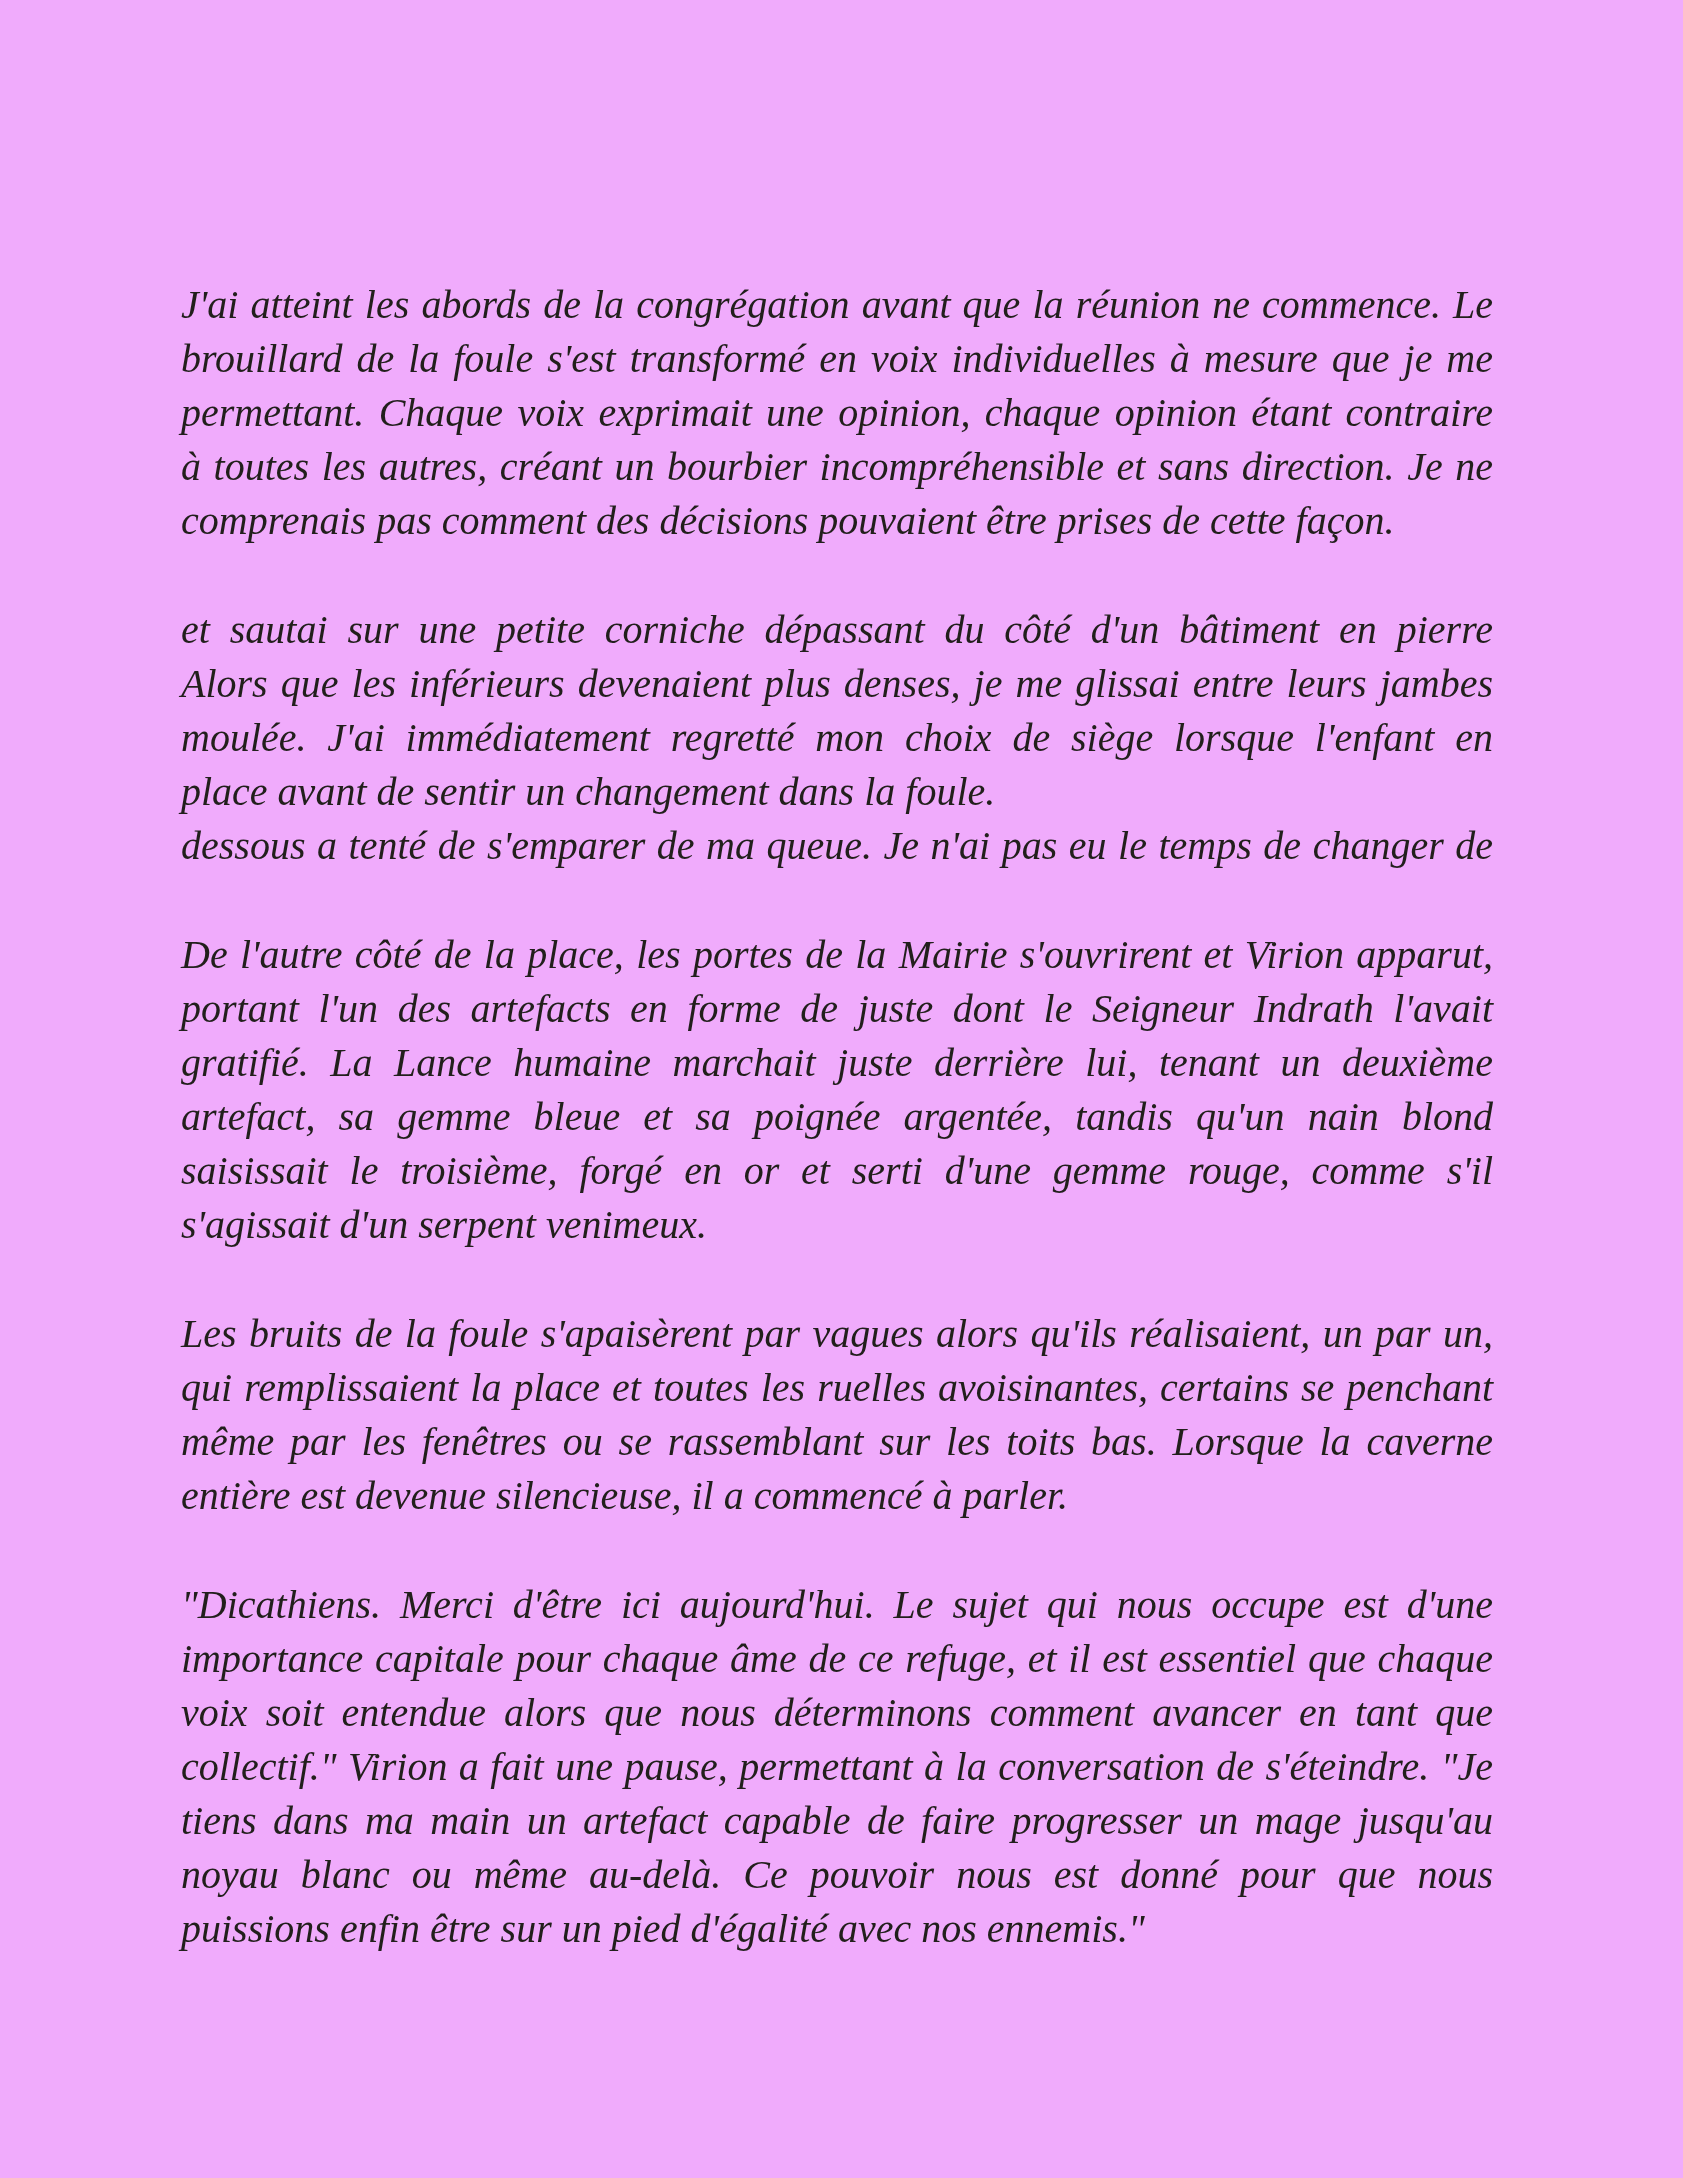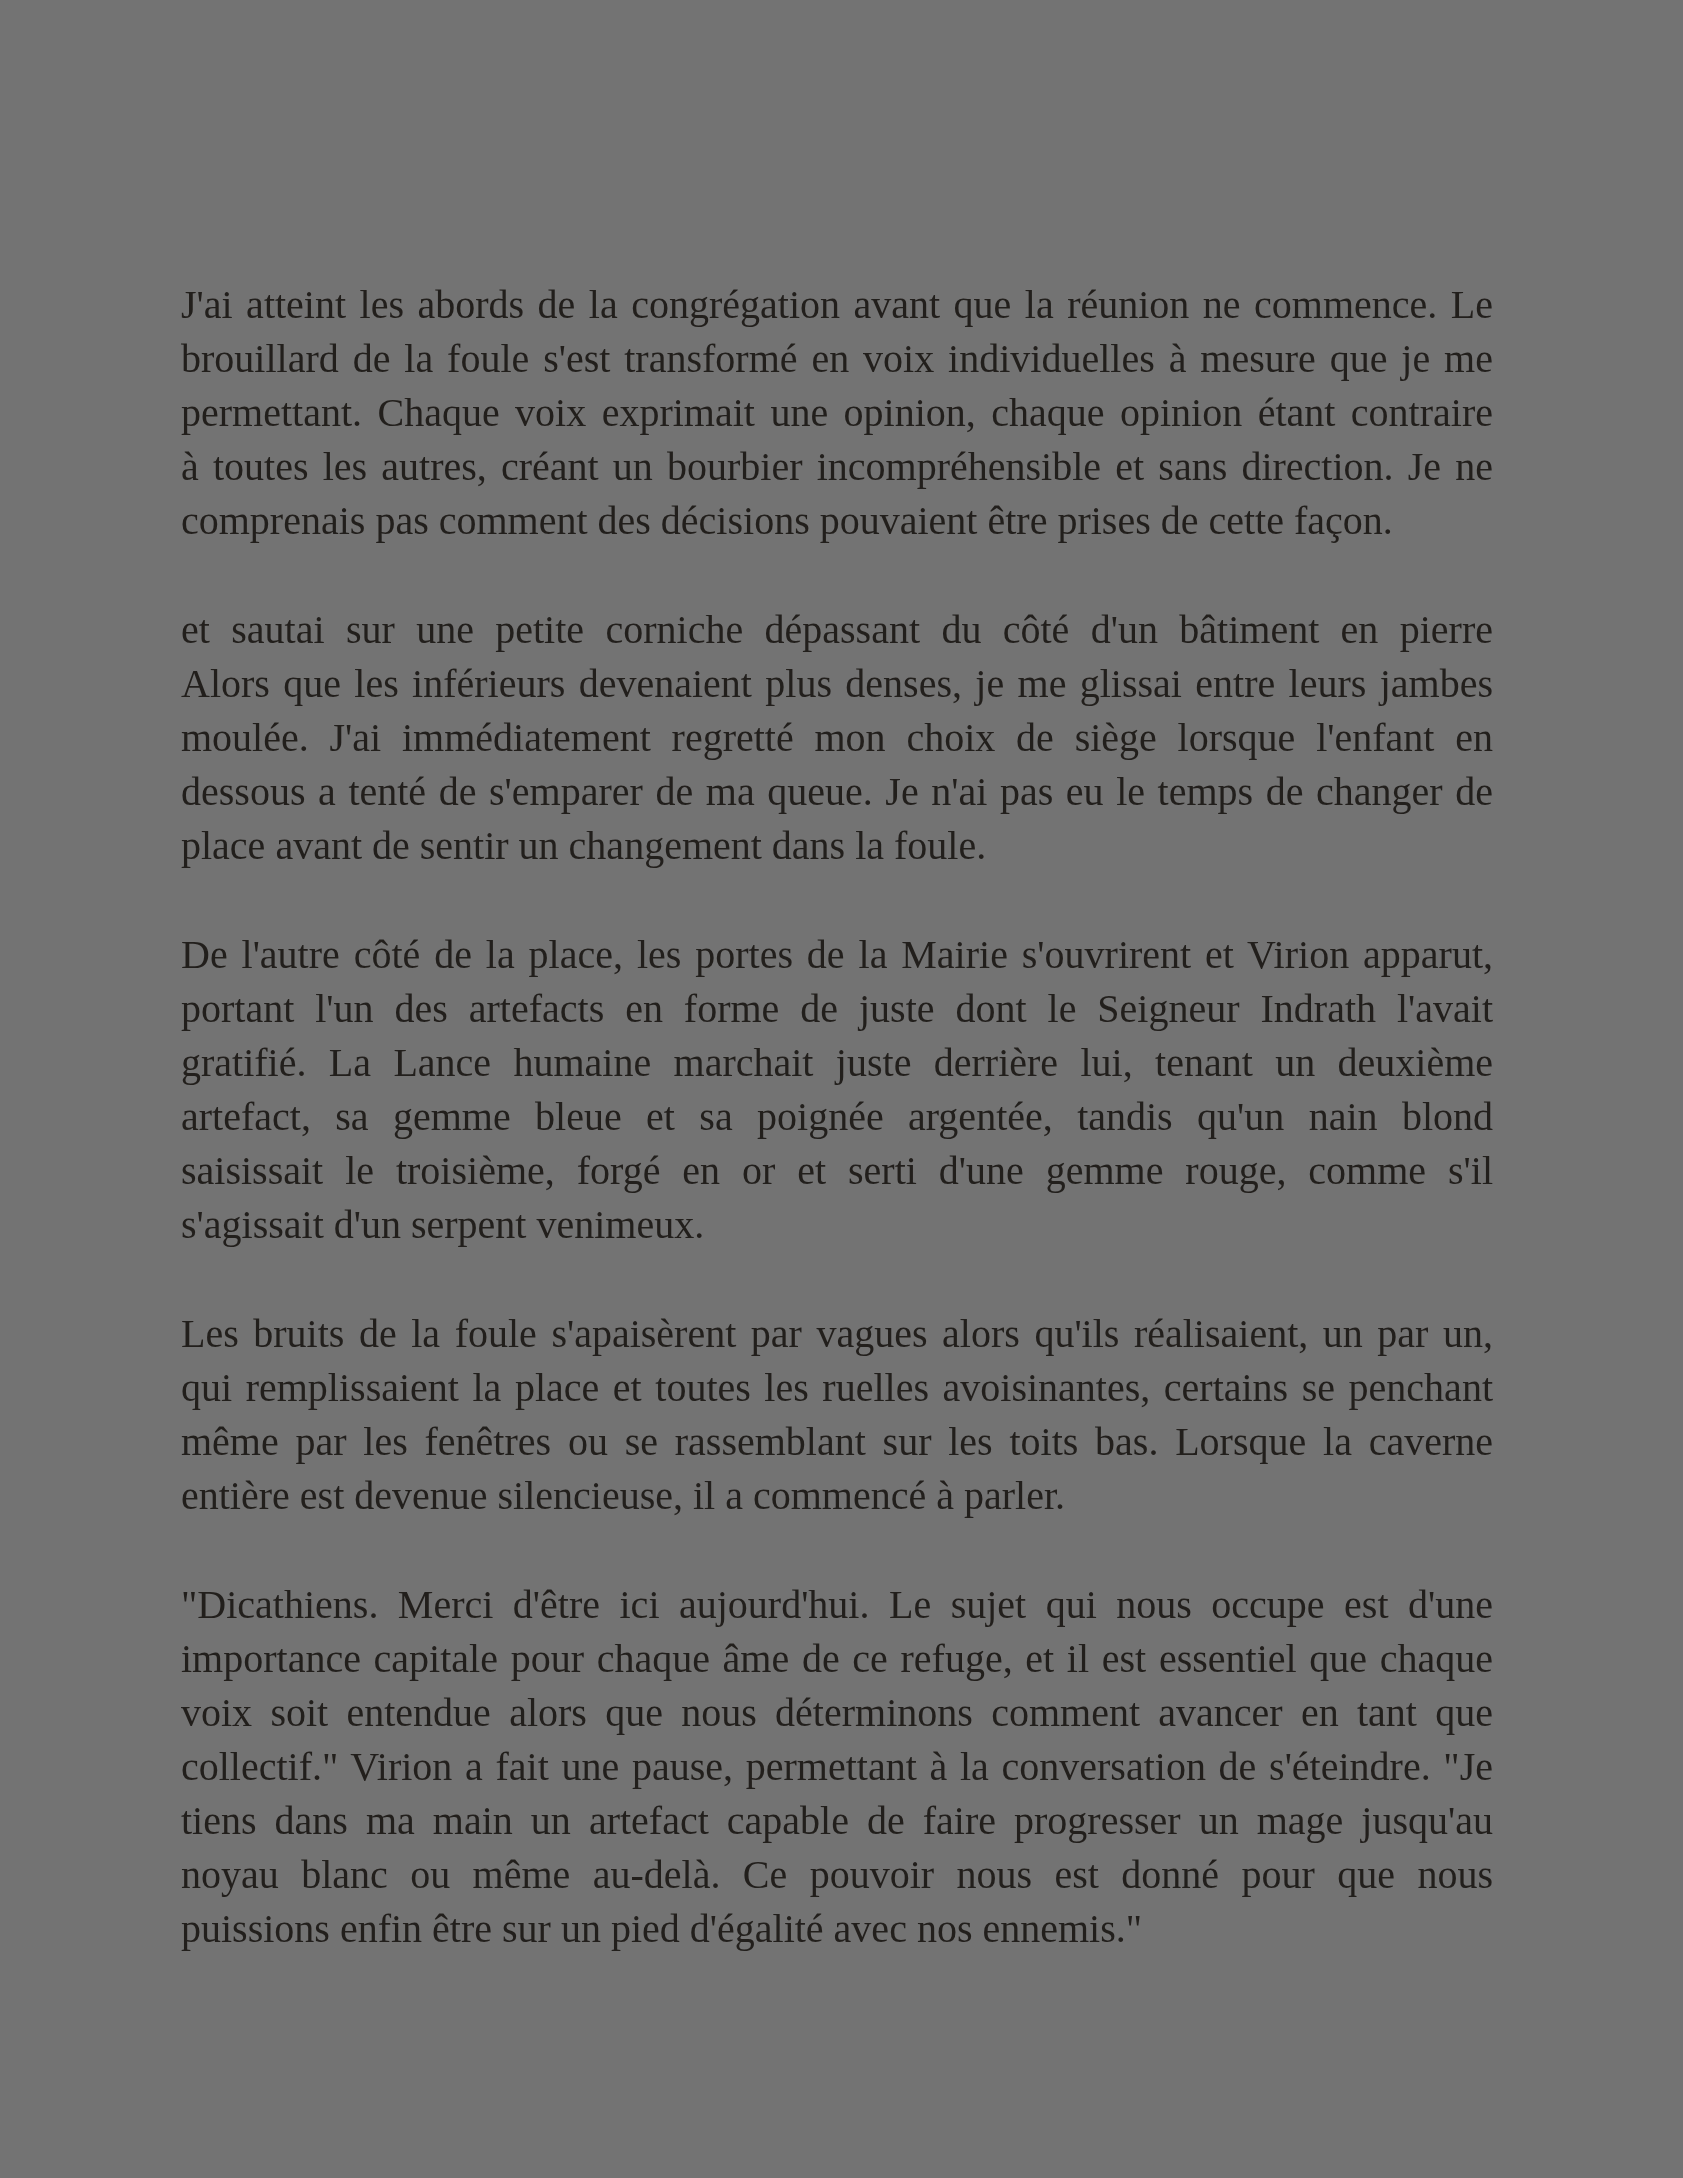--- a/index.html
+++ b/index.html
@@ -36,35 +36,35 @@
     text-align-last: justify;
   }
   .line.last {
     text-align: justify;
     text-align-last: left;
   }
 </style>
 </head>
 <body>
 
-<main class="page" style="background: #737373;">
+<main class="page" style="background: #f0abfc; font-style: italic;">
   <article class="text-block" id="text-block" style="color: rgb(34, 31, 28);">
       <div class="para">
         <div class="line">J'ai atteint les abords de la congrégation avant que la réunion ne commence. Le</div>
         <div class="line">brouillard de la foule s'est transformé en voix individuelles à mesure que je me</div>
         <div class="line">permettant. Chaque voix exprimait une opinion, chaque opinion étant contraire</div>
         <div class="line">à toutes les autres, créant un bourbier incompréhensible et sans direction. Je ne</div>
         <div class="line last">comprenais pas comment des décisions pouvaient être prises de cette façon.</div>
       </div>
       <div class="para">
         <div class="line">et sautai sur une petite corniche dépassant du côté d'un bâtiment en pierre</div>
         <div class="line">Alors que les inférieurs devenaient plus denses, je me glissai entre leurs jambes</div>
         <div class="line">moulée. J'ai immédiatement regretté mon choix de siège lorsque l'enfant en</div>
+        <div class="line last">place avant de sentir un changement dans la foule.</div>
         <div class="line">dessous a tenté de s'emparer de ma queue. Je n'ai pas eu le temps de changer de</div>
-        <div class="line last">place avant de sentir un changement dans la foule.</div>
       </div>
       <div class="para">
         <div class="line">De l'autre côté de la place, les portes de la Mairie s'ouvrirent et Virion apparut,</div>
         <div class="line">portant l'un des artefacts en forme de juste dont le Seigneur Indrath l'avait</div>
         <div class="line">gratifié. La Lance humaine marchait juste derrière lui, tenant un deuxième</div>
         <div class="line">artefact, sa gemme bleue et sa poignée argentée, tandis qu'un nain blond</div>
         <div class="line">saisissait le troisième, forgé en or et serti d'une gemme rouge, comme s'il</div>
         <div class="line last">s'agissait d'un serpent venimeux.</div>
       </div>
       <div class="para">

